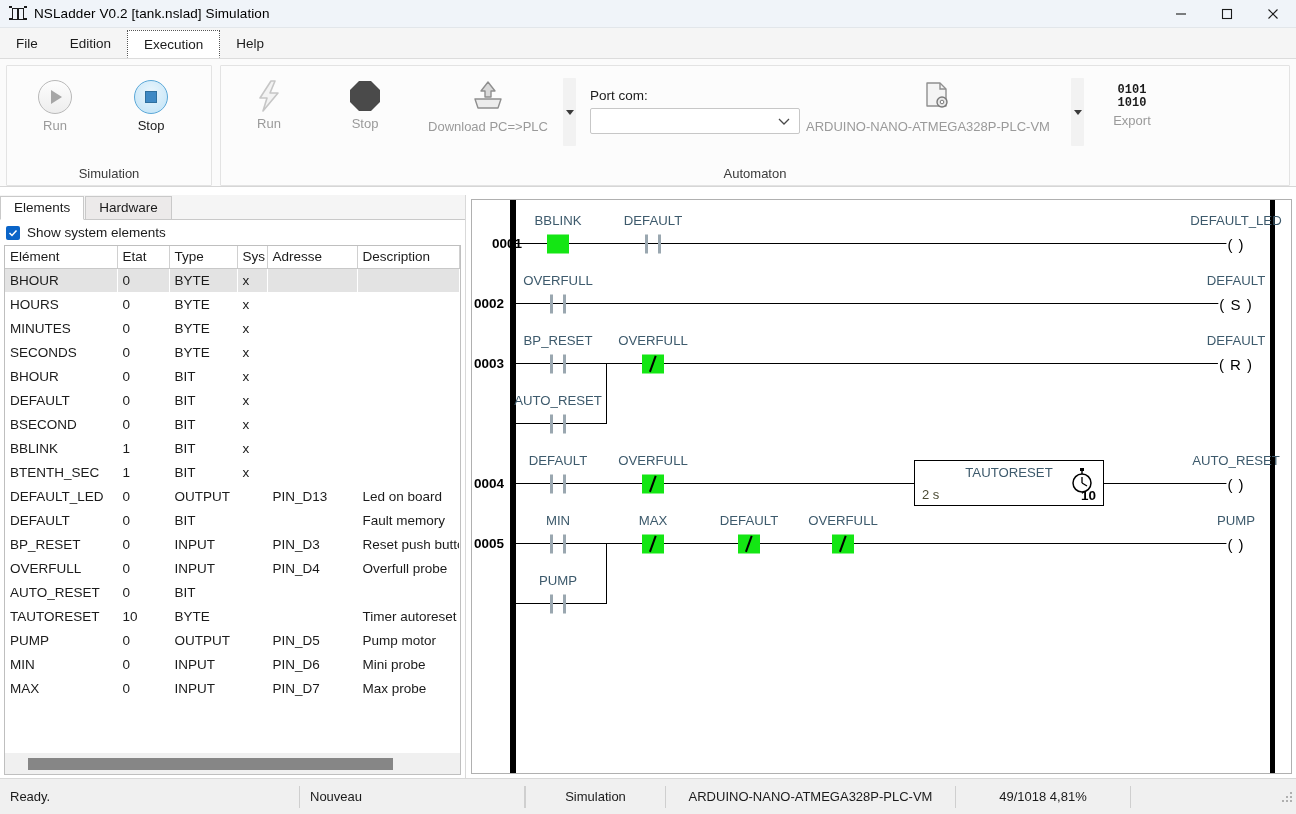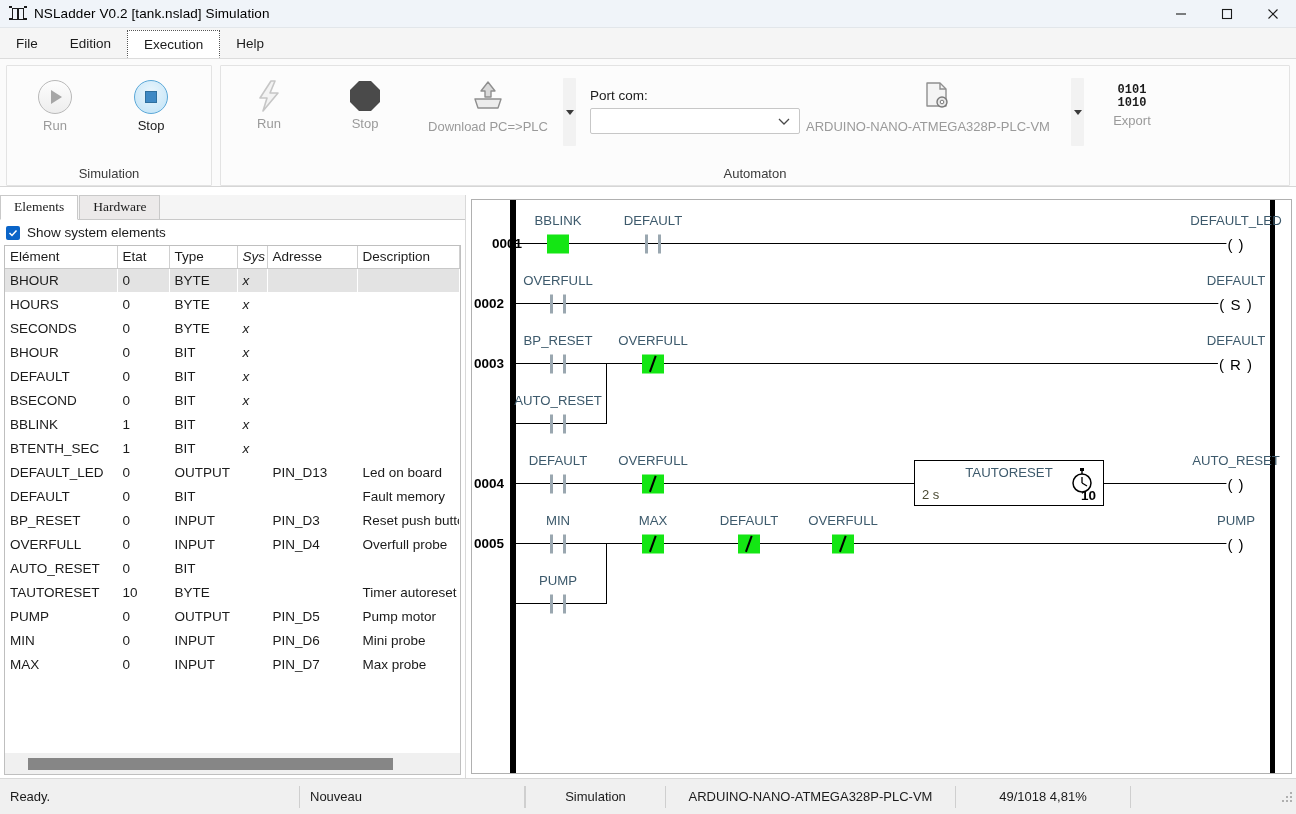--- a/index.html
+++ b/index.html
@@ -108,21 +108,21 @@
     display:flex; align-items:center; padding:0 8px;
     font-size:13px; color:#1b1b1b;
   }
   .port-select .chev { margin-left:auto; }
 
   
   .main { position:absolute; left:0; top:195px; right:0; bottom:36px; display:flex; background:#ffffff; }
 
   
   .left-pane { width:466px; display:flex; flex-direction:column; background:#fff; border-right:1px solid #d9d9d9; }
-  .tabstrip { height:25px; display:flex; align-items:flex-end; background:#f5f5f5; border-bottom:1px solid #c9c9c9;font-family:Liberation Serif, serif; }
+  .tabstrip { height:25px; display:flex; align-items:flex-end; background:#f5f5f5; border-bottom:1px solid #c9c9c9; }
   .tab { padding:3px 13px 4px 13px; font-size:13.5px; color:#1b1b1b; background:#eceaea; border:1px solid #c9c9c9; border-bottom:none; margin-right:1px; }
   .tab.active { background:#ffffff; border-bottom:1px solid #fff; margin-bottom:-1px; }
 
   .chk-row { display:flex; align-items:center; gap:7px; padding:5px 0 5px 6px; background:#fff; }
   .chkbox { width:14px; height:14px; border-radius:2px; background:#0a64c8; display:flex; align-items:center; justify-content:center; flex:none; }
   .chk-label { font-size:13.5px; }
 
   .grid-wrap { flex:1; overflow:hidden; margin:0 4px 0 4px; border:1px solid #bfbfbf; border-bottom:none; display:flex; flex-direction:column; background:#fff; }
   table.grid { border-collapse:collapse; width:100%; table-layout:fixed; }
   table.grid th {
@@ -131,21 +131,21 @@
     border-right:1px solid #d0d0d0; border-bottom:1px solid #c8c8c8;
     height:22px; white-space:nowrap; overflow:hidden;
   }
   table.grid td {
     font-size:13.5px; padding:2px 5px; height:24px;
     white-space:nowrap; overflow:hidden; color:#1b1b1b;
     border-right:1px solid transparent;
   }
   table.grid tr.sel td { background:#e3e3e3; }
   .col-el { width:112px; } .col-et { width:52px; } .col-ty { width:68px; }
-  .col-sy { width:30px;font-style:italic; } .col-ad { width:90px; } .col-de { width:auto; }
+  .col-sy { width:30px; } .col-ad { width:90px; } .col-de { width:auto; }
 
   .hscroll-wrap { height:22px; margin:0 4px 3px 4px; border:1px solid #bfbfbf; border-top:none; background:#f0f0f0; display:flex; align-items:center; padding:0 3px; }
   .hscroll-thumb { height:12px; background:#868686; border-radius:0; width:calc(100% - 84px); margin-left:20px; }
 
   
   .ladder-pane { flex:1; background:#fff; border:1px solid #b0b0b0; margin:4px 4px 4px 5px; position:relative; overflow:hidden; }
   .ladder-canvas { position:absolute; left:0; top:0; right:0; bottom:0; }
   .rail { position:absolute; background:#000; }
   .rail-l { left:38px; top:0; width:6px; bottom:0; }
   .rail-r { right:16px; top:0; width:5px; bottom:0; }
@@ -352,20 +352,28 @@
             <tr class="sel">
               <td class="col-el">BHOUR</td>
               <td class="col-et">0</td>
               <td class="col-ty">BYTE</td>
               <td class="col-sy">x</td>
               <td class="col-ad"></td>
               <td class="col-de"></td>
             </tr>
             <tr>
               <td class="col-el">HOURS</td>
+              <td class="col-et">0</td>
+              <td class="col-ty">BYTE</td>
+              <td class="col-sy">x</td>
+              <td class="col-ad"></td>
+              <td class="col-de"></td>
+            </tr>
+            <tr>
+              <td class="col-el">MINUTES</td>
               <td class="col-et">0</td>
               <td class="col-ty">BYTE</td>
               <td class="col-sy">x</td>
               <td class="col-ad"></td>
               <td class="col-de"></td>
             </tr>
             <tr>
               <td class="col-el">SECONDS</td>
               <td class="col-et">0</td>
               <td class="col-ty">BYTE</td>

